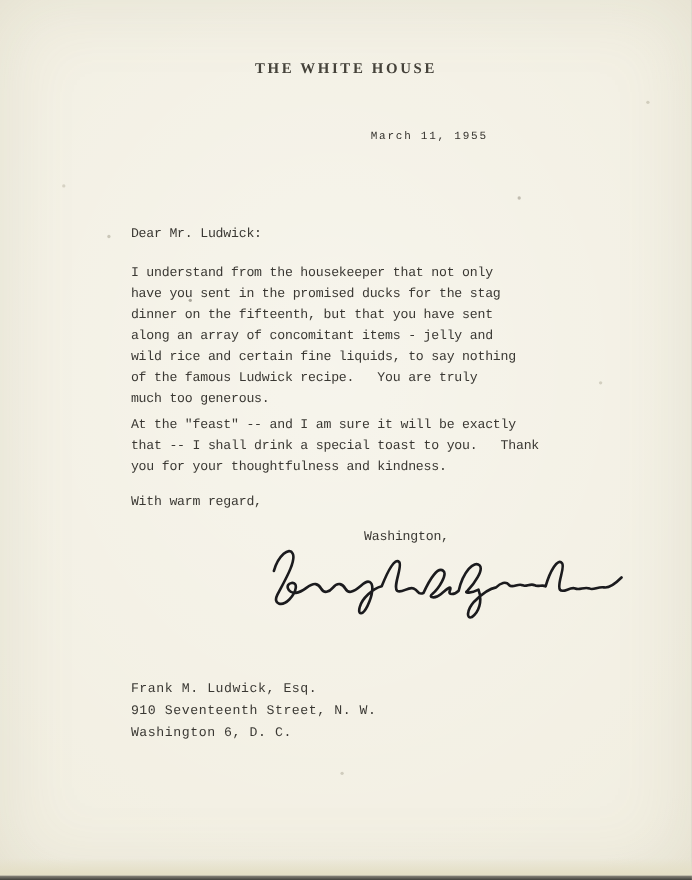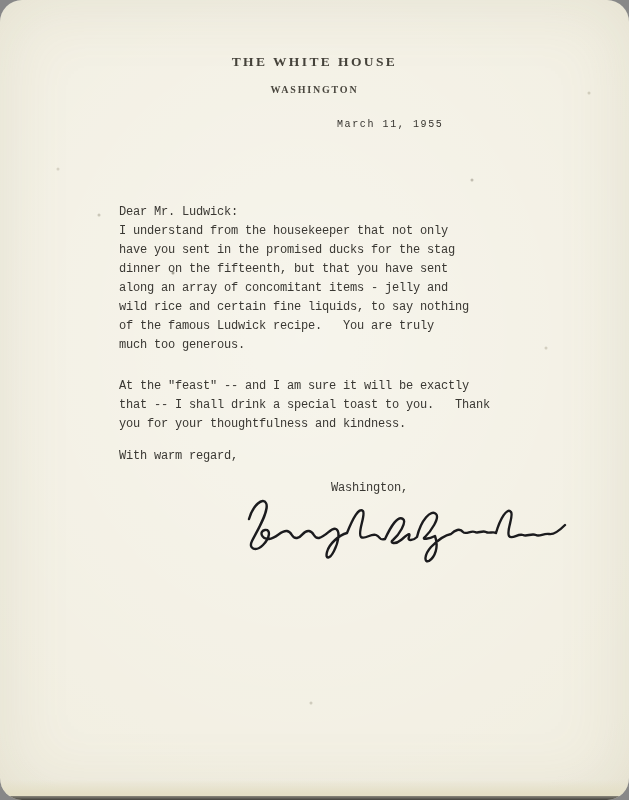--- a/index.html
+++ b/index.html
@@ -12,21 +12,20 @@
       radial-gradient(ellipse 130% 120% at 48% 42%,
         rgba(255,255,255,0.35) 0%,
         rgba(255,255,255,0.0) 55%,
         rgba(170,158,118,0.14) 88%,
         rgba(160,148,108,0.22) 100%),
       #f2efe2;
     overflow: hidden;
     font-family: "Liberation Mono", monospace;
     color: #3a3833;
     box-shadow: inset 0 0 70px rgba(150,138,100,0.15);
-    border-radius: 22px;
   }
   .letterhead-title {
     position: absolute;
     top: 54px; left: 0; right: 0;
     text-align: center;
     font-family: "Liberation Serif", serif;
     font-weight: 700;
     font-size: 13.5px;
     letter-spacing: 2.4px;
     color: #45423a;
@@ -50,21 +49,21 @@
   }
   .typed {
     position: absolute;
     font-size: 12px;
     letter-spacing: -0.2px;
     line-height: 19px;
     white-space: pre;
     color: #3a3833;
   }
   .salutation { top: 203px; left: 119px; }
-  .para-1 { top: 222px; left: 119px; }
+  .para-1 { top: 239px; left: 119px; }
   .para-2 { top: 377px; left: 119px; }
   .para-3 { top: 447px; left: 119px; text-align: center; }
   .closing { top: 479px; left: 331px; }
   .recipient {
     top: 616px; left: 119px;
     letter-spacing: 0.5px;
     line-height: 20px;
   }
   .signature {
     position: absolute;
@@ -100,21 +99,20 @@
     background: linear-gradient(#8a877c, #42413c);
   }
 </style>
 </head>
 <body>
 
 <div class="page">
 
   <div class="letterhead-title">THE WHITE HOUSE</div>
 
-  <div class="letterhead-sub">WASHINGTON</div>
 
   <div class="date-line">March 11, 1955</div>
 
   <div class="typed salutation">Dear Mr. Ludwick:</div>
 
   <div class="typed para-1">I understand from the housekeeper that not only
 have you sent in the promised ducks for the stag
 dinner on the fifteenth, but that you have sent
 along an array of concomitant items - jelly and
 wild rice and certain fine liquids, to say nothing
@@ -166,18 +164,21 @@
                C246,45 250,42 253,44
                C257,30 264,18 268,23
                C271,27 263,42 266,47
                C269,51 275,44 280,46
                C284,48 288,44 293,46
                C296,48 301,44 306,45
                C311,46 316,42 322,36"></path>
     </svg>
   </div>
 
+  <div class="typed recipient">Frank M. Ludwick, Esq.
+910 Seventeenth Street, N. W.
+Washington 6, D. C.</div>
 
   <div class="paper-specks"></div>
   <div class="bottom-edge"></div>
   <div class="bottom-line"></div>
 
 </div>
 
 </body></html>

